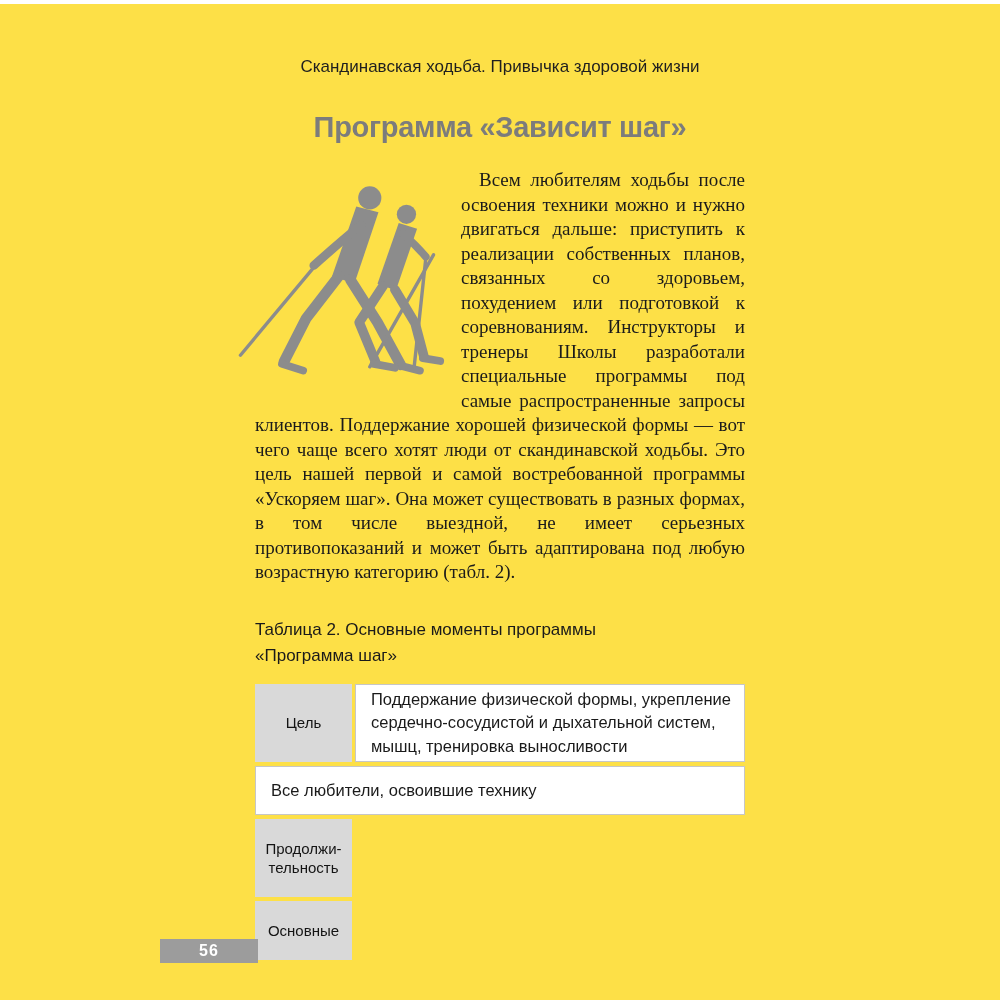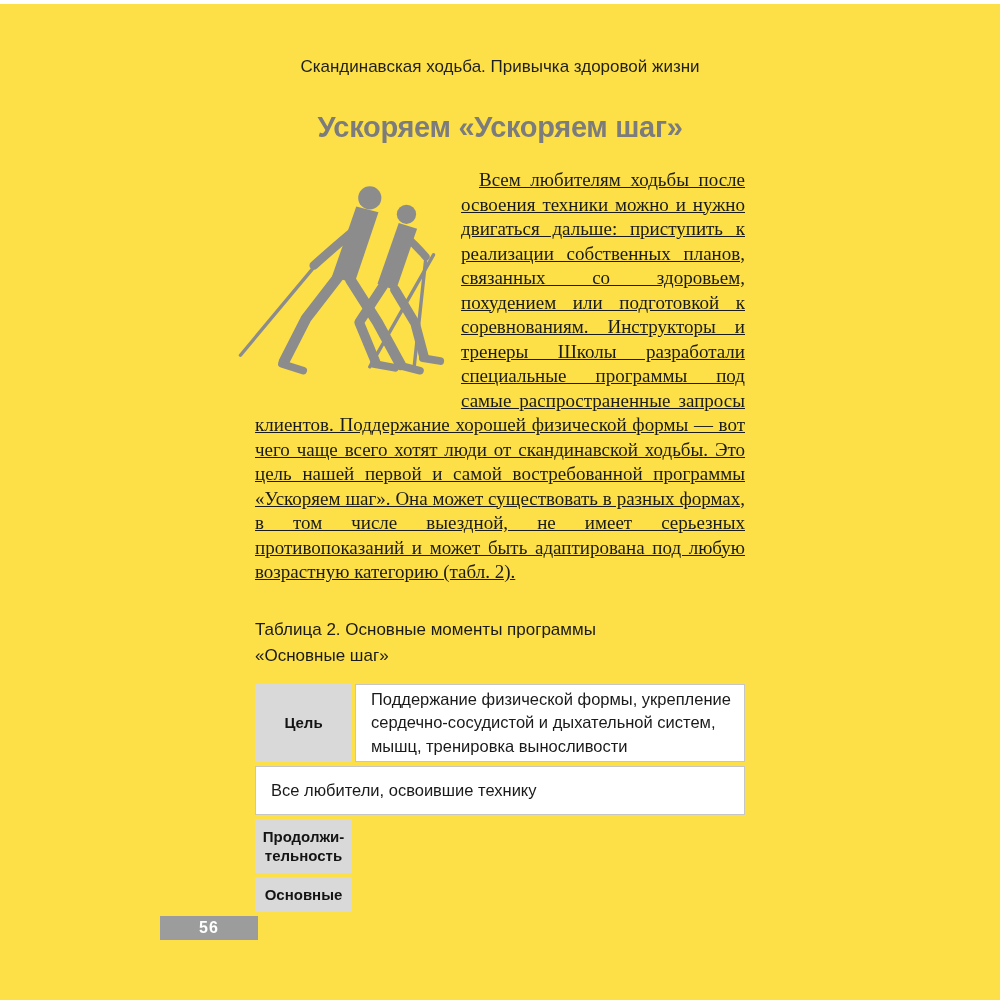--- a/index.html
+++ b/index.html
@@ -40,21 +40,20 @@
   }
   .body-paragraph {
     margin-top: 24px;
     font-family: "Liberation Serif", serif;
     font-size: 19px;
     line-height: 24.5px;
     color: #1b1b1b;
     text-align: justify;
     text-indent: 18px;
     hyphens: manual;
-    text-decoration: underline;
   }
   .walkers-float {
     float: left;
     width: 222px;
     height: 216px;
     margin: 2px 14px 4px -30px;
     color: #8c8c8c;
   }
   .walkers-float svg {
     width: 100%;
@@ -83,45 +82,45 @@
     gap: 3px;
     align-items: stretch;
   }
   .tlabel {
     flex: 0 0 97px;
     background: #d9d9d9;
     display: flex;
     align-items: center;
     justify-content: center;
     text-align: center;
-    font-weight: bold;
+    font-weight: normal;
     font-size: 15px;
     line-height: 19px;
     color: #141414;
-    padding: 8px 5px;
+    padding: 20px 5px;
     box-sizing: border-box;
     hyphens: manual;
   }
   .tcell {
     flex: 1 1 auto;
     border: 1px solid #c6c6c6;
     background: #ffffff;
     display: flex;
     align-items: center;
     font-size: 16.5px;
     line-height: 23.5px;
     color: #1a1a1a;
     padding: 3px 12px 3px 15px;
     box-sizing: border-box;
     min-height: 49px;
   }
   .page-badge {
     position: absolute;
     left: 160px;
-    top: 912px;
+    top: 935px;
     width: 98px;
     height: 24px;
     background: #9c9c9c;
     color: #ffffff;
     font-weight: bold;
     font-size: 16px;
     letter-spacing: 1px;
     display: flex;
     align-items: center;
     justify-content: center;
@@ -129,21 +128,21 @@
   }
 </style>
 </head>
 <body>
 
 <div class="page">
   <div class="content">
 
     <div class="running-head">Скандинавская ходьба. Привычка здоровой жизни</div>
 
-    <div class="page-title" style="color: rgb(124, 124, 124);">Ускоряем «Ускоряем шаг»</div>
+    <div class="page-title" style="color: rgb(124, 124, 124);">Программа «Зависит шаг»</div>
 
     <div class="body-paragraph">
       <span class="walkers-float" style="color: rgb(140, 140, 140);">
         <svg viewBox="0 0 230 220" aria-hidden="true">
           <g fill="none" stroke="currentColor" stroke-linecap="round" stroke-linejoin="round">
 
             <circle cx="150" cy="27" r="12" fill="currentColor" stroke="none"></circle>
             <path d="M136,36 L159,42 L134,116 L111,108 Z" fill="currentColor" stroke="none"></path>
             <path d="M141,55 Q120,72 92,97" stroke-width="9"></path>
             <path d="M92,99 L16,190" stroke-width="3.5"></path>
@@ -162,21 +161,21 @@
             <path d="M176,122 L197,157 L206,191" stroke-width="10"></path>
             <path d="M205,193 L223,196" stroke-width="8"></path>
           </g>
         </svg>
       </span><span>Всем любителям ходьбы после ос­воения техники можно и нужно двигаться дальше: приступить к ре­ализации собственных планов, свя­занных со здоровьем, похудением или подготовкой к соревнованиям. Инструкторы и тренеры Школы разработали специальные програм­мы под самые распространенные запросы клиентов. Поддержание хорошей физической формы — вот чего чаще всего хотят люди от скандинавской ходьбы. Это цель нашей первой и самой востребованной программы «Ускоряем шаг». Она может существовать в разных формах, в том числе выездной, не имеет серьезных противопоказаний и может быть адаптирована под любую возрастную категорию (табл. 2).</span>
     </div>
 
     <div class="table-caption">
       <span class="cap-bold">Таблица 2.</span>
       <span>Основные моменты программы</span><br>
-      <span>«Основные шаг»</span>
+      <span>«Программа шаг»</span>
     </div>
 
     <div class="program-table">
       <div class="trow">
         <div class="tlabel" style="background: rgb(217, 217, 217);">Цель</div>
         <div class="tcell">Поддержание физической формы, укрепление сердечно-сосудистой и дыхательной систем, мышц, тренировка выносливости</div>
       </div>
       <div class="trow">
         <div class="tcell">Все любители, освоившие технику</div>
       </div>

